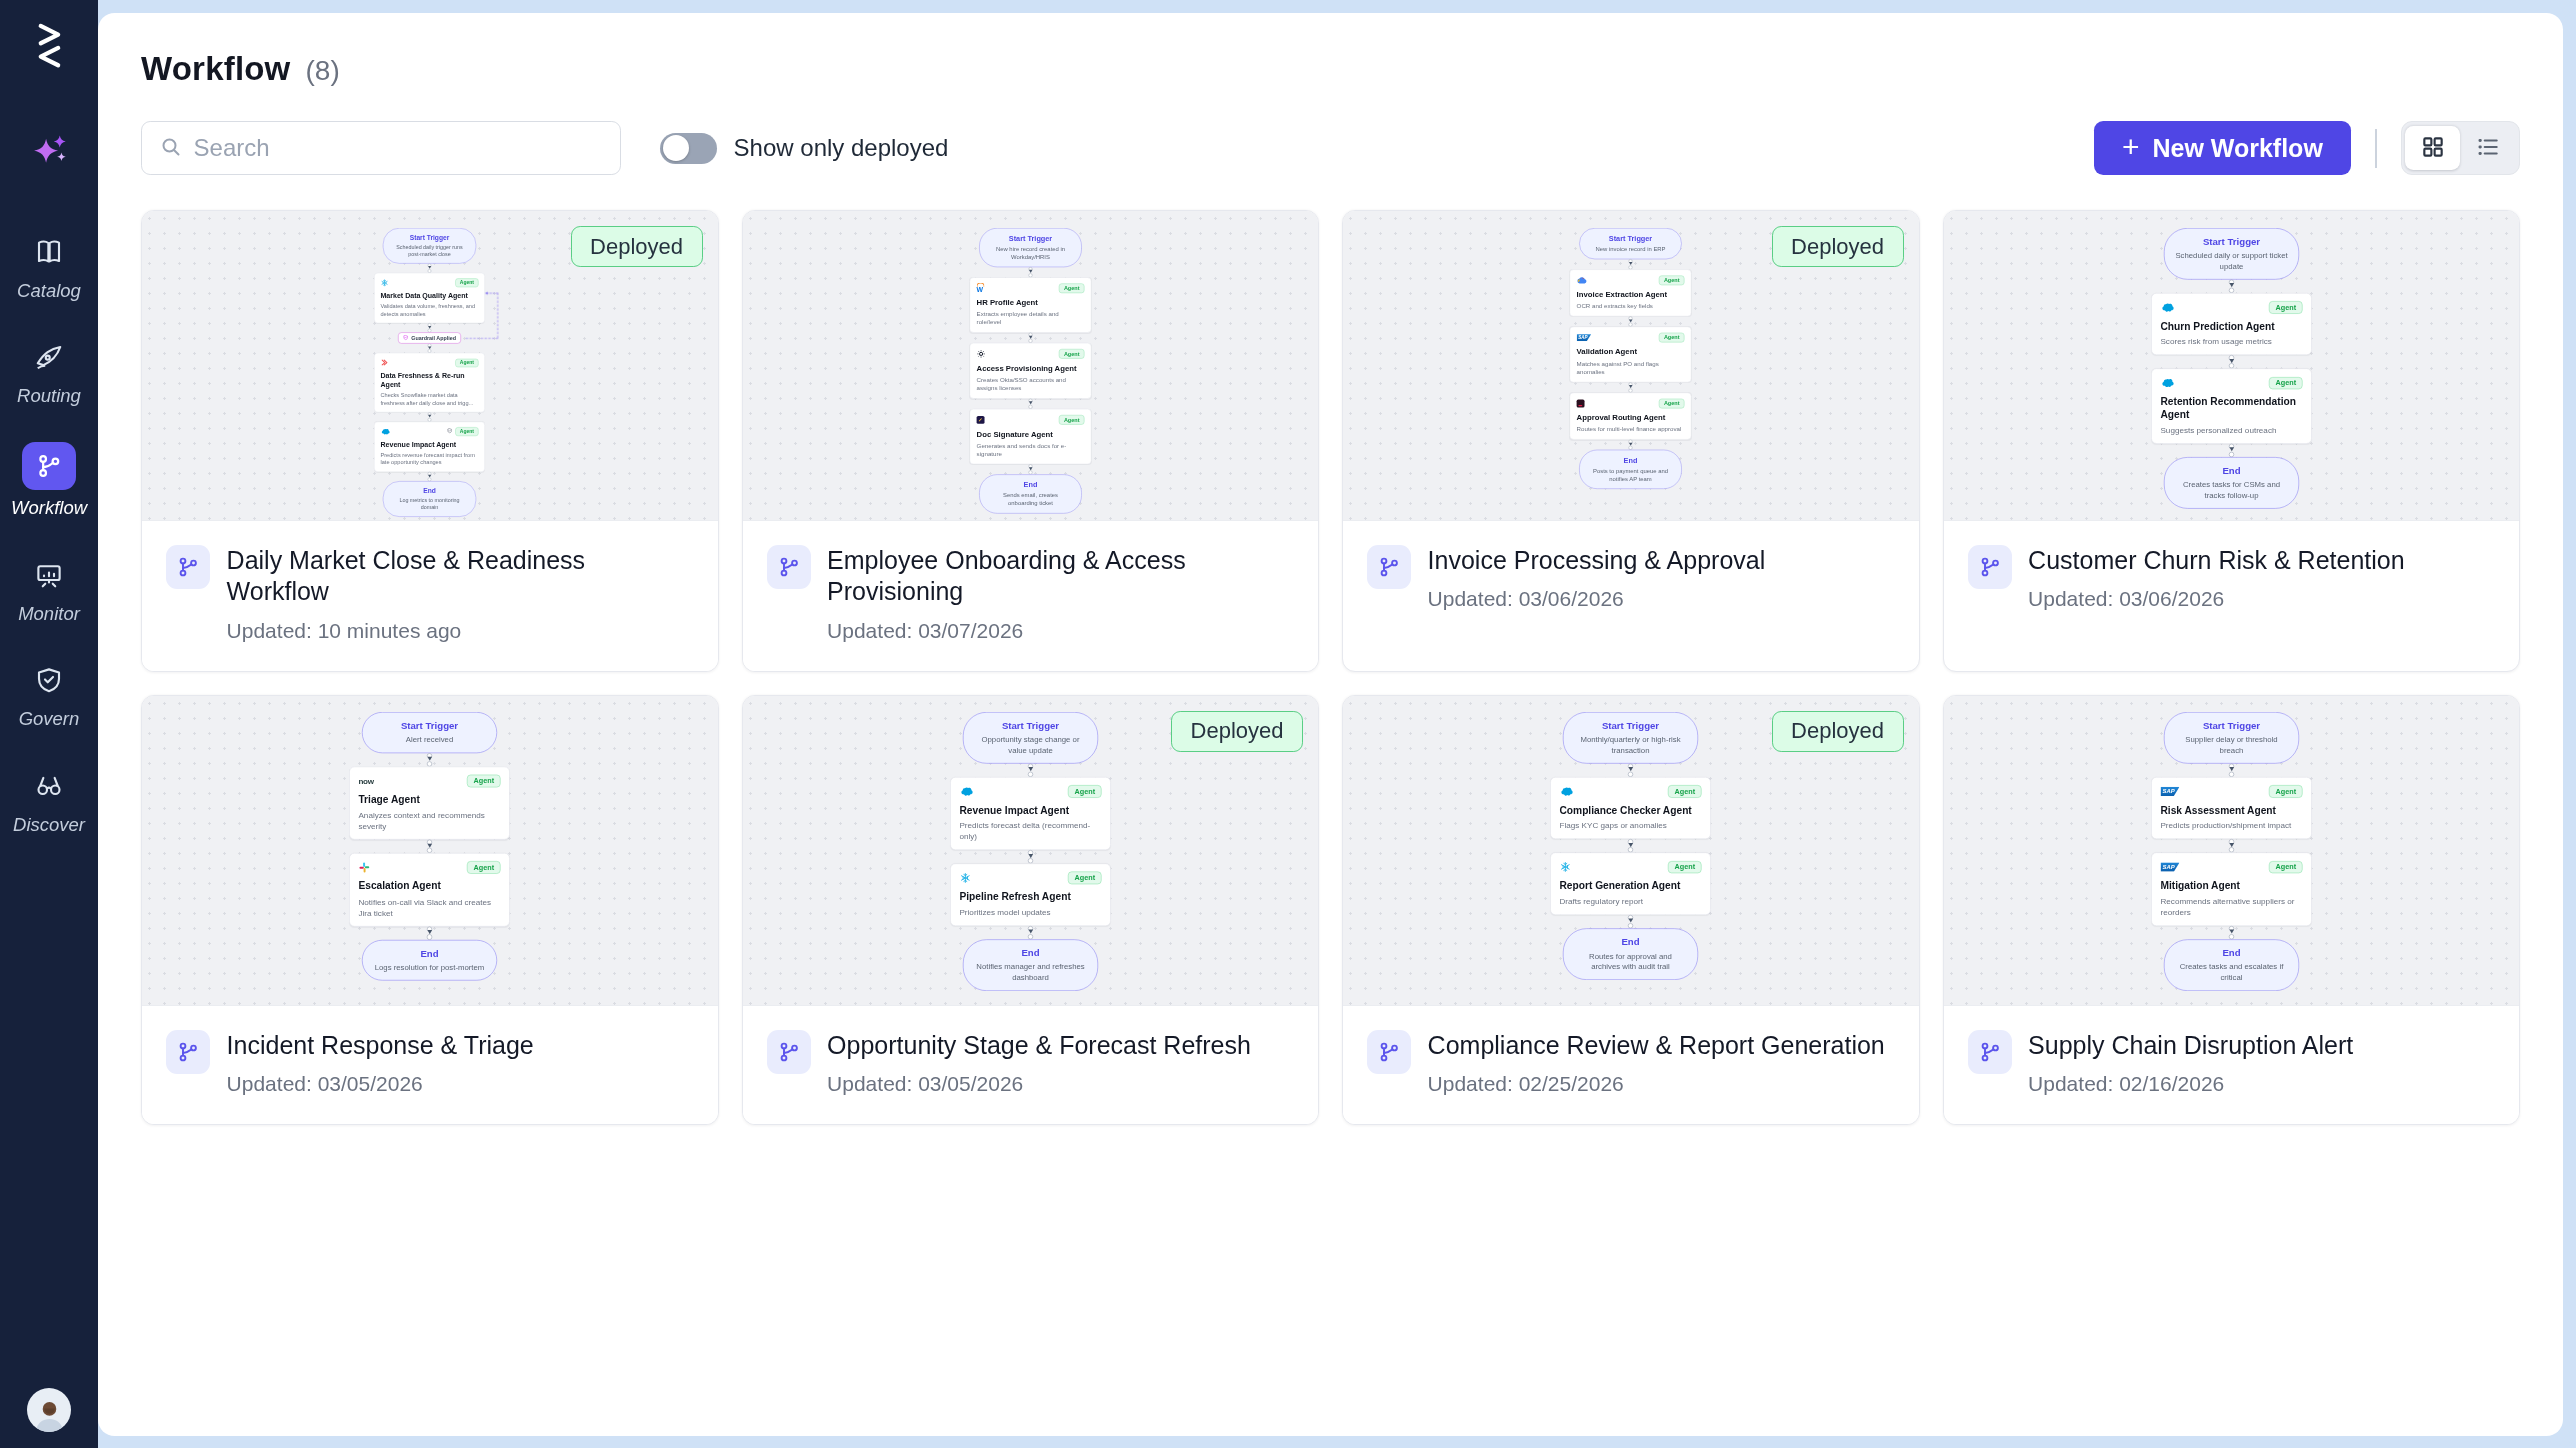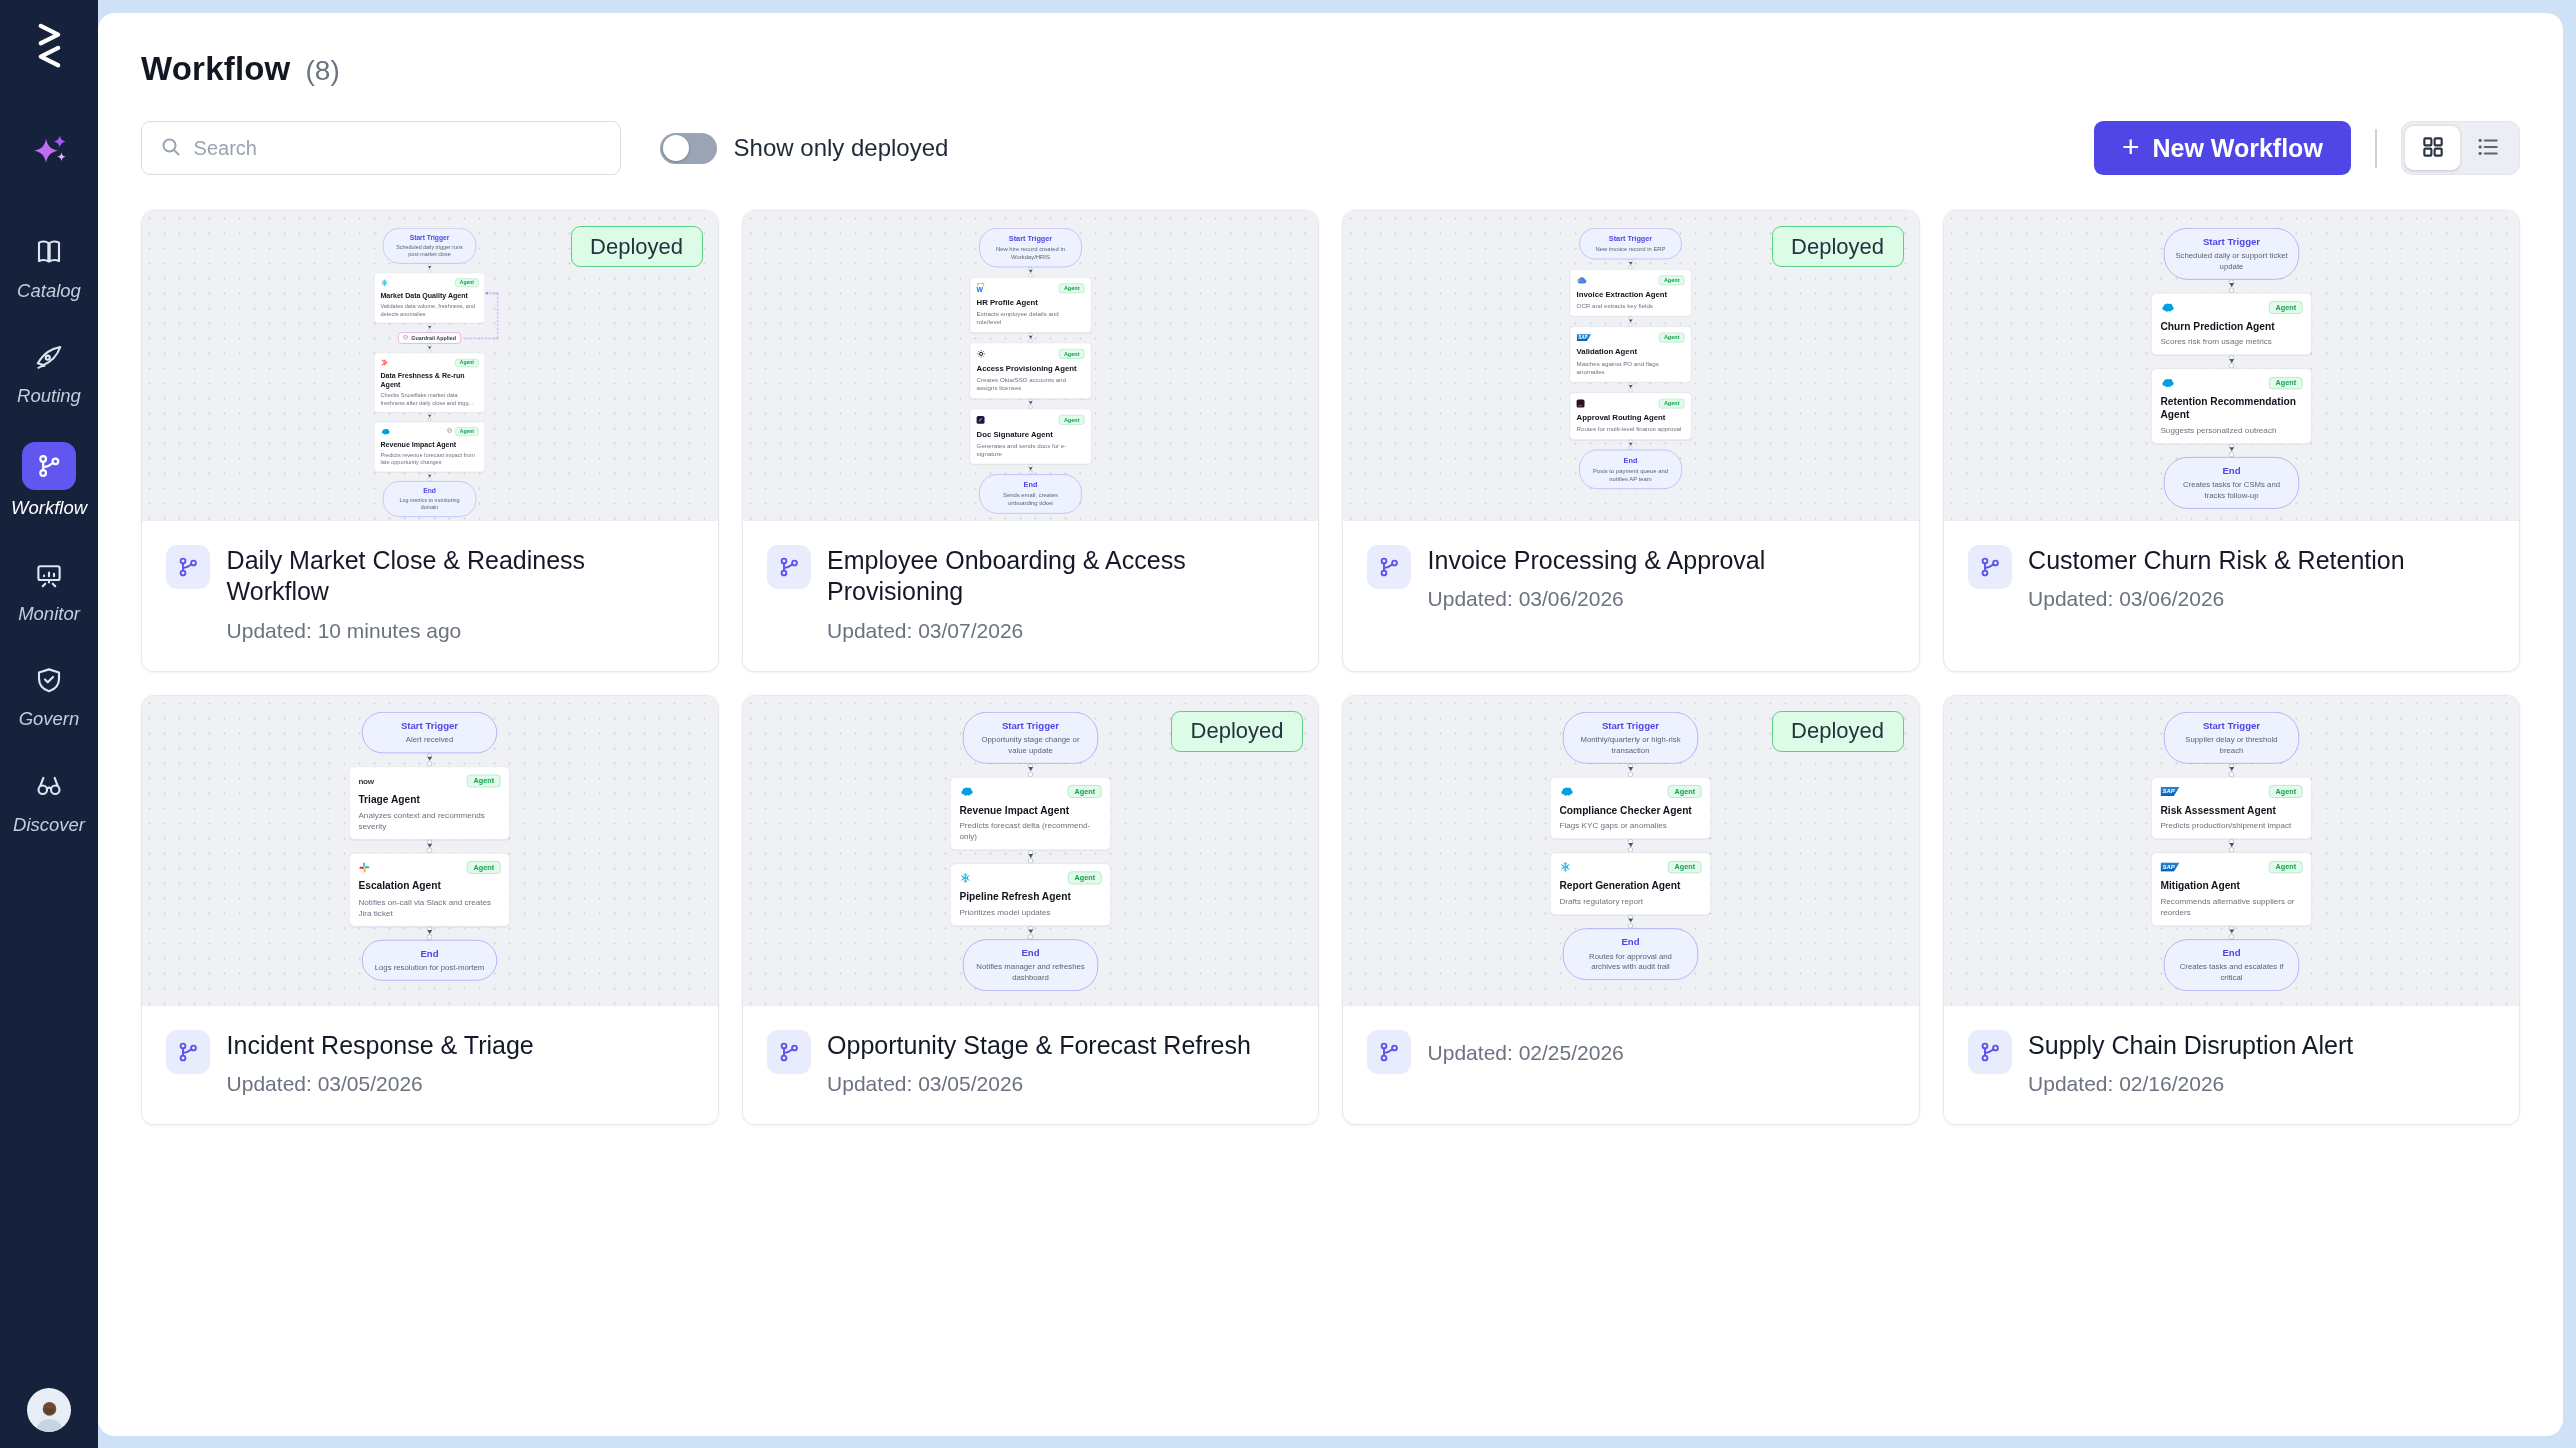--- a/index.html
+++ b/index.html
@@ -20,21 +20,21 @@
 
   
   .main-wrap { flex:1; padding:13px 13px 13px 0; height:100%; }
   .panel { background:#ffffff; border-radius:16.6px; width:100%; height:100%; padding:37px 43px; overflow:hidden; }
   .page-title { display:flex; align-items:baseline; gap:15px; }
   .page-title h1 { font-size:33px; font-weight:700; color:#131722; letter-spacing:0.2px; }
   .page-title .count { font-size:28px; color:#6b7280; font-weight:400; }
 
   .toolbar { display:flex; align-items:center; margin-top:33px; }
   .search-box { width:480px; height:54px; border:1.4px solid #d9dde4; border-radius:9.2px; display:flex; align-items:center; padding:0 16.6px; gap:11px; background:#fff; }
-  .search-box input { border:none; outline:none; font-size:20px; color:#701a75; width:100%; background:transparent; font-family:inherit; }
+  .search-box input { border:none; outline:none; font-size:24px; color:#701a75; width:100%; background:transparent; font-family:inherit; }
   .search-box input::placeholder { color:#9aa3b2; }
   .toggle-group { display:flex; align-items:center; gap:16.6px; margin-left:39px; }
   .switch { width:57px; height:31px; border-radius:15.7px; background:#9aa4b5; position:relative; cursor:pointer; }
   .switch .knob { position:absolute; top:2.8px; left:2.8px; width:26px; height:26px; background:#fff; border-radius:50%; box-shadow:0 0.9px 2.8px rgba(0,0,0,.25); }
   .toggle-label { font-size:24px; color:#1f2937; }
   .toolbar-right { margin-left:auto; display:flex; align-items:center; }
   .btn-new { height:54px; background:#4f46e5; color:#fff; border:none; border-radius:9.2px; font-size:25px; font-weight:600; display:flex; align-items:center; gap:13px; padding:0 28px; cursor:pointer; font-family:inherit; }
   .btn-new .plus { font-size:30px; font-weight:400; line-height:1; margin-top:-2.8px; }
   .tb-divider { width:1.8px; height:39px; background:#ccd3dd; margin:0 24px; }
   .seg { background:#eceef3; border:1.4px solid #e2e5ea; border-radius:11px; padding:3.7px; display:flex; }
@@ -840,20 +840,21 @@
       <span class="fico">
         <svg width="24" height="24" viewBox="0 0 24 24" fill="none" stroke="currentColor" stroke-width="1.9" stroke-linecap="round">
           <circle cx="7" cy="6" r="2.4"></circle>
                 <circle cx="7" cy="18" r="2.4"></circle>
                 <circle cx="17.5" cy="8" r="2.4"></circle>
           <path d="M7 8.4 V15.6"></path>
                 <path d="M7 13 C12 13 13.5 10.5 15.2 9.4"></path>
         </svg>
       </span>
       <div>
+        <h3 class="ftitle">Compliance Review &amp; Report Generation</h3>
         <p class="fupd">Updated: 02/25/2026</p>
       </div>
     </div>
   </article>
 
   <article class="card">
     <div class="prev">
 
       <div class="flow" style="--s: 0.58;">
               <div class="pill">

